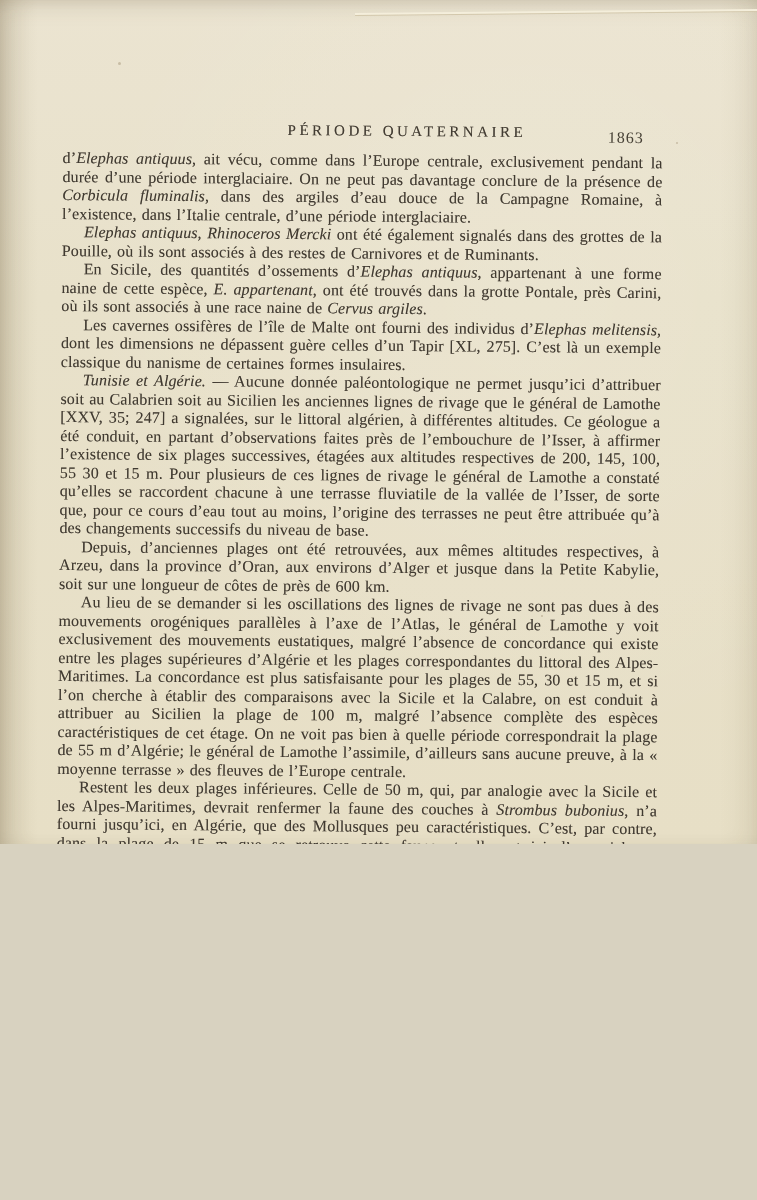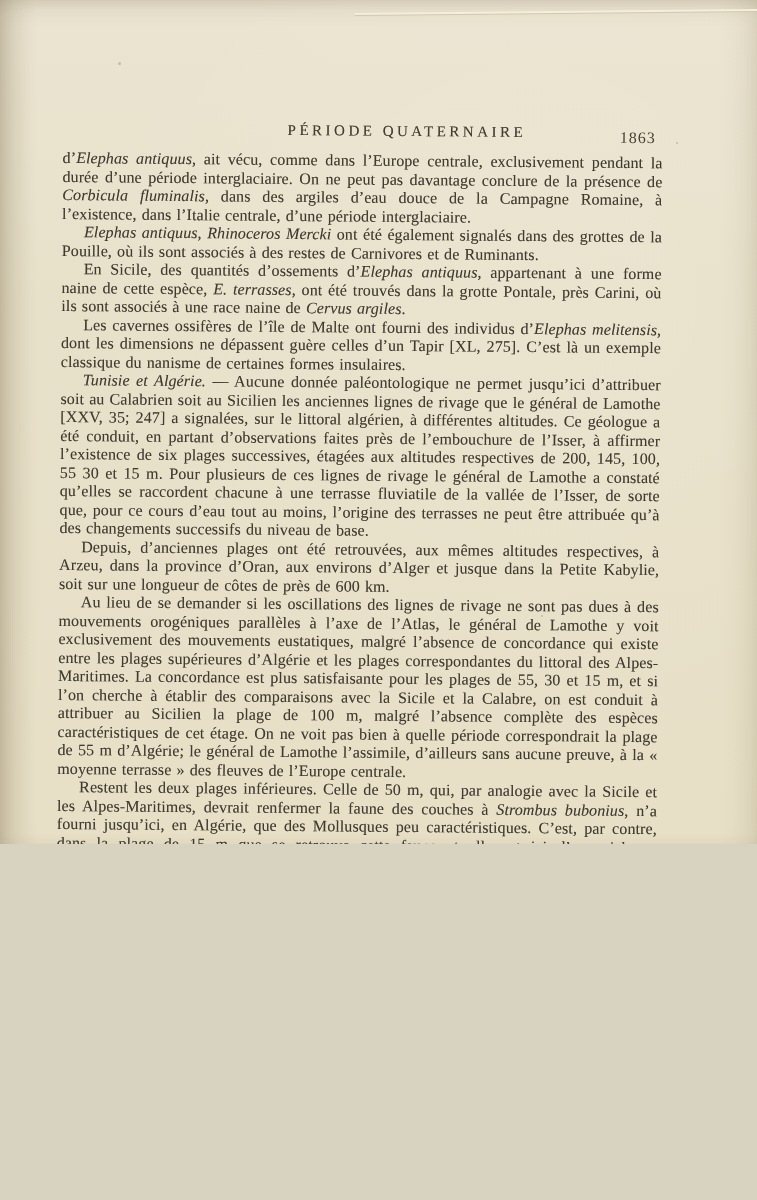--- a/index.html
+++ b/index.html
@@ -28,21 +28,21 @@
     color:#403a31;
   }
   .header{position:relative; height:24px;}
   .title{
     position:absolute; left:50%; top:2px;
     transform:translateX(-50%) translateX(44px);
     font-size:15px; letter-spacing:3.5px; white-space:nowrap;
     color:#423c33; text-shadow:0 0 0.5px rgba(64,56,44,0.45);
   }
   .pagenum{
-    position:absolute; right:7px; top:6px;
+    position:absolute; right:19px; top:6px;
     font-size:16px; letter-spacing:1px; color:#464035;
   }
   .body{
     margin-top:7px;
     font-size:16px; line-height:18.5px;
     text-align:justify;
     word-spacing:1px; letter-spacing:0.1px;
     text-shadow:0 0 0.5px rgba(64,56,44,0.40);
   }
   .para{margin:0; text-indent:22px;}
@@ -72,21 +72,21 @@
 
   <div class="content">
     <div class="header">
       <span class="title">PÉRIODE QUATERNAIRE</span>
       <span class="pagenum">1863</span>
     </div>
 
     <div class="body">
       <p class="para noindent"><span>d’</span><i>Elephas antiquus</i><span>, ait vécu, comme dans l’Europe centrale, exclusivement pendant la durée d’une période interglaciaire. On ne peut pas davantage conclure de la présence de </span><i>Corbicula fluminalis</i><span>, dans des argiles d’eau douce de la Campagne Romaine, à l’existence, dans l’Italie centrale, d’une période interglaciaire.</span></p>
       <p class="para"><i>Elephas antiquus, Rhinoceros Mercki</i><span> ont été également signalés dans des grottes de la Pouille, où ils sont associés à des restes de Carnivores et de Ruminants.</span></p>
-      <p class="para"><span>En Sicile, des quantités d’ossements d’</span><i>Elephas antiquus</i><span>, appartenant à une forme naine de cette espèce, </span><i>E. terrasses</i><span>, ont été trouvés dans la grotte Pontale, près Carini, où ils sont associés à une race naine de </span><i>Cervus argiles</i><span>.</span></p>
+      <p class="para"><span>En Sicile, des quantités d’ossements d’</span><i>Elephas antiquus</i><span>, appartenant à une forme naine de cette espèce, </span><i>E. appartenant</i><span>, ont été trouvés dans la grotte Pontale, près Carini, où ils sont associés à une race naine de </span><i>Cervus argiles</i><span>.</span></p>
       <p class="para"><span>Les cavernes ossifères de l’île de Malte ont fourni des individus d’</span><i>Elephas melitensis</i><span>, dont les dimensions ne dépassent guère celles d’un Tapir [XL, 275]. C’est là un exemple classique du nanisme de certaines formes insulaires.</span></p>
       <p class="para"><i>Tunisie et Algérie.</i><span> — Aucune donnée paléontologique ne permet jusqu’ici d’attribuer soit au Calabrien soit au Sicilien les anciennes lignes de rivage que le général de Lamothe [XXV, 35; 247] a signalées, sur le littoral algérien, à différentes altitudes. Ce géologue a été conduit, en partant d’observations faites près de l’embouchure de l’Isser, à affirmer l’existence de six plages successives, étagées aux altitudes respectives de 200, 145, 100, 55 30 et 15 m. Pour plusieurs de ces lignes de rivage le général de Lamothe a constaté qu’elles se raccordent chacune à une terrasse fluviatile de la vallée de l’Isser, de sorte que, pour ce cours d’eau tout au moins, l’origine des terrasses ne peut être attribuée qu’à des changements successifs du niveau de base.</span></p>
       <p class="para"><span>Depuis, d’anciennes plages ont été retrouvées, aux mêmes altitudes respectives, à Arzeu, dans la province d’Oran, aux environs d’Alger et jusque dans la Petite Kabylie, soit sur une longueur de côtes de près de 600 km.</span></p>
       <p class="para"><span>Au lieu de se demander si les oscillations des lignes de rivage ne sont pas dues à des mouvements orogéniques parallèles à l’axe de l’Atlas, le général de Lamothe y voit exclusivement des mouvements eustatiques, malgré l’absence de concordance qui existe entre les plages supérieures d’Algérie et les plages correspondantes du littoral des Alpes-Maritimes. La concordance est plus satisfaisante pour les plages de 55, 30 et 15 m, et si l’on cherche à établir des comparaisons avec la Sicile et la Calabre, on est conduit à attribuer au Sicilien la plage de 100 m, malgré l’absence complète des espèces caractéristiques de cet étage. On ne voit pas bien à quelle période correspondrait la plage de 55 m d’Algérie; le général de Lamothe l’assimile, d’ailleurs sans aucune preuve, à la « moyenne terrasse » des fleuves de l’Europe centrale.</span></p>
       <p class="para"><span>Restent les deux plages inférieures. Celle de 50 m, qui, par analogie avec la Sicile et les Alpes-Maritimes, devrait renfermer la faune des couches à </span><i>Strombus bubonius</i><span>, n’a fourni jusqu’ici, en Algérie, que des Mollusques peu caractéristiques. C’est, par contre, dans la plage de 15 m que se retrouve cette faune et elle est ici d’une richesse remarquable. Nous y reviendrons dans un instant. Ajoutons encore qu’aucun dépôt ne peut être attribué, sur les côtes d’Algérie, au niveau qui, sur les côtes françaises de la Méditerranée, correspond à des vestiges de plages situés entre 3 et 15 m. On voit combien fragiles sont, dès lors, les bases sur lesquelles le général de</span></p>
     </div>
   </div>
 
   <div class="watermark">Librairie du Bassin</div>
 

